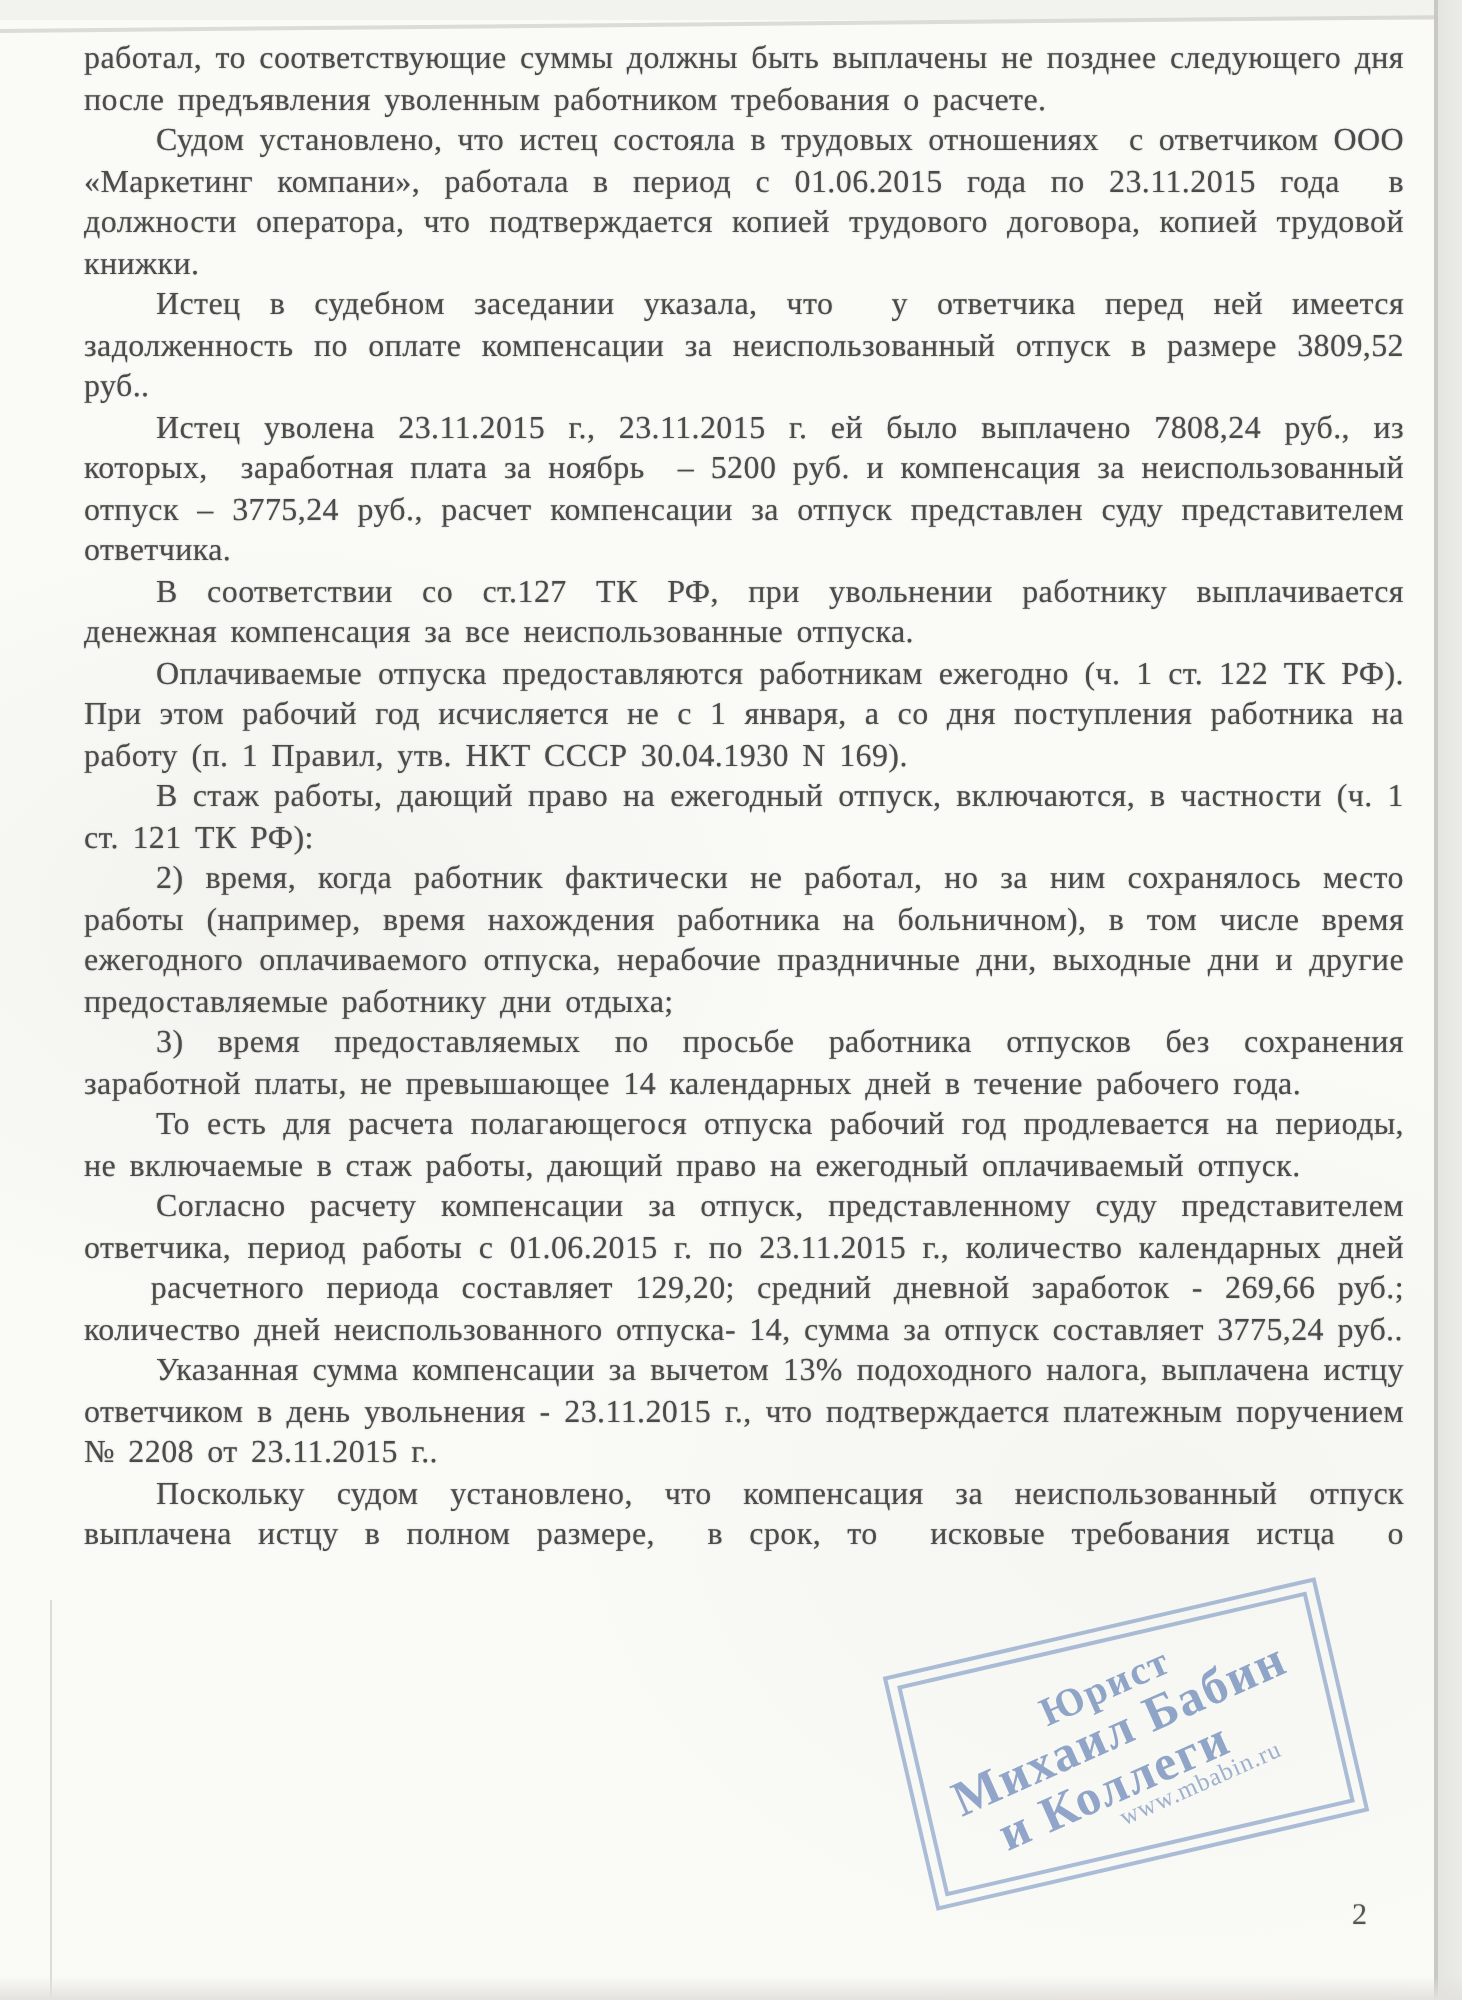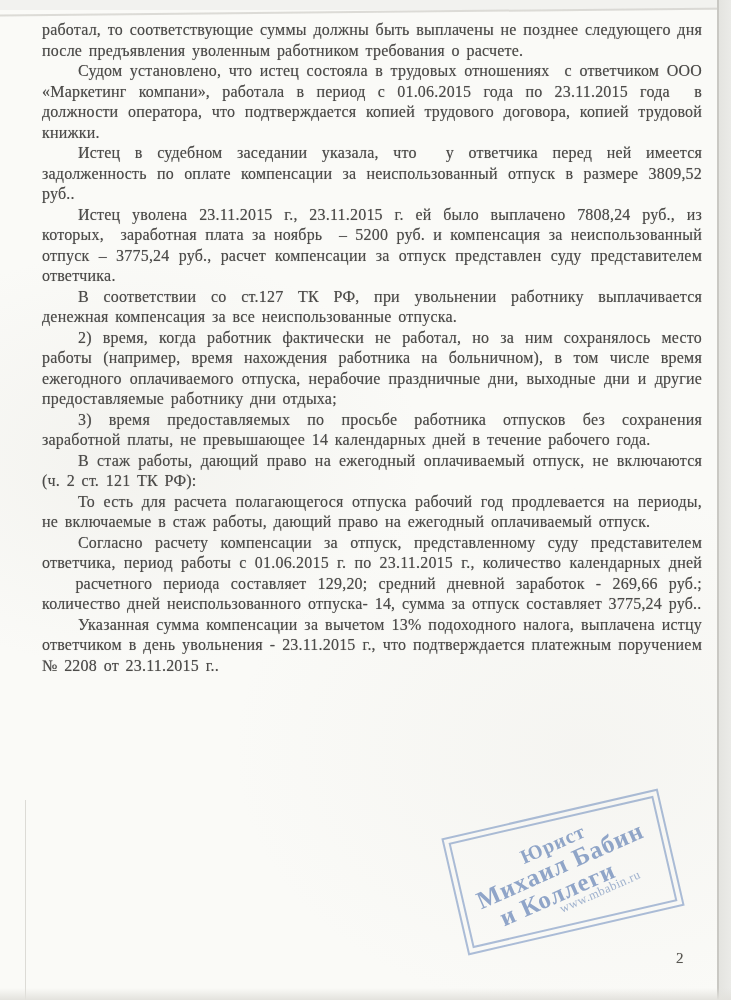--- a/index.html
+++ b/index.html
@@ -129,26 +129,28 @@
 <div class="page">
   <div class="edge-top-shade"></div>
   <div class="edge-top"></div>
 
   <div class="content">
       <p class="no-indent">работал, то соответствующие суммы должны быть выплачены не позднее следующего дня после предъявления уволенным работником требования о расчете.</p>
       <p>Судом установлено, что истец состояла в трудовых отношениях &nbsp;с ответчиком ООО «Маркетинг компани», работала в период с 01.06.2015 года по 23.11.2015 года &nbsp;в должности оператора, что подтверждается копией трудового договора, копией трудовой книжки.</p>
       <p>Истец в судебном заседании указала, что &nbsp;у ответчика перед ней имеется задолженность по оплате компенсации за неиспользованный отпуск в размере 3809,52 руб..</p>
       <p>Истец уволена 23.11.2015 г., 23.11.2015 г. ей было выплачено 7808,24 руб., из которых, &nbsp;заработная плата за ноябрь &nbsp;– 5200 руб. и компенсация за неиспользованный отпуск – 3775,24 руб., расчет компенсации за отпуск представлен суду представителем ответчика.</p>
       <p>В соответствии со ст.127 ТК РФ, при увольнении работнику выплачивается денежная компенсация за все неиспользованные отпуска.</p>
+      <p>Оплачиваемые отпуска предоставляются работникам ежегодно (ч. 1 ст. 122 ТК РФ). При этом рабочий год исчисляется не с 1 января, а со дня поступления работника на работу (п. 1 Правил, утв. НКТ СССР 30.04.1930 N 169).</p>
+      <p>В стаж работы, дающий право на ежегодный отпуск, включаются, в частности (ч. 1 ст. 121 ТК РФ):</p>
       <p>2) время, когда работник фактически не работал, но за ним сохранялось место работы (например, время нахождения работника на больничном), в том числе время ежегодного оплачиваемого отпуска, нерабочие праздничные дни, выходные дни и другие предоставляемые работнику дни отдыха;</p>
       <p>3) время предоставляемых по просьбе работника отпусков без сохранения заработной платы, не превышающее 14 календарных дней в течение рабочего года.</p>
-      <p>В стаж работы, дающий право на ежегодный оплачиваемый отпуск, не включаются (ч. 2 ст. 121 ТК РФ):</p>
       <p>То есть для расчета полагающегося отпуска рабочий год продлевается на периоды, не включаемые в стаж работы, дающий право на ежегодный оплачиваемый отпуск.</p>
       <p>Согласно расчету компенсации за отпуск, представленному суду представителем ответчика, период работы с 01.06.2015 г. по 23.11.2015 г., количество календарных дней &nbsp;&nbsp;&nbsp;расчетного периода составляет 129,20; средний дневной заработок - 269,66 руб.; количество дней неиспользованного отпуска- 14, сумма за отпуск составляет 3775,24 руб..</p>
       <p>Указанная сумма компенсации за вычетом 13% подоходного налога, выплачена истцу ответчиком в день увольнения - 23.11.2015 г., что подтверждается платежным поручением № 2208 от 23.11.2015 г..</p>
+      <p class="cutoff">Поскольку судом установлено, что компенсация за неиспользованный отпуск выплачена истцу в полном размере, &nbsp;в срок, то &nbsp;исковые требования истца &nbsp;о</p>
     </div>
 
   <div class="page-number">2</div>
 </div>
 
 <div class="edge-left-lower"></div>
 <div class="edge-right-line"></div>
 <div class="edge-right-strip"></div>
 <div class="edge-bottom-shade"></div>
 

